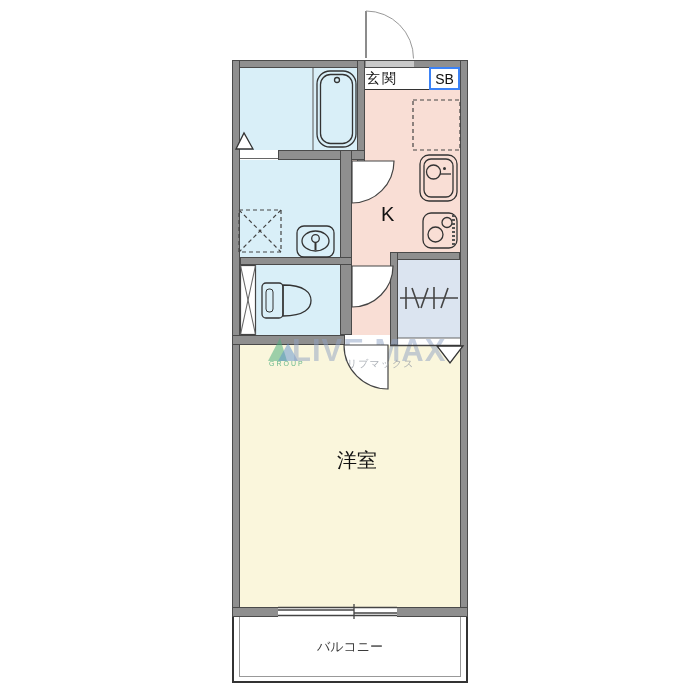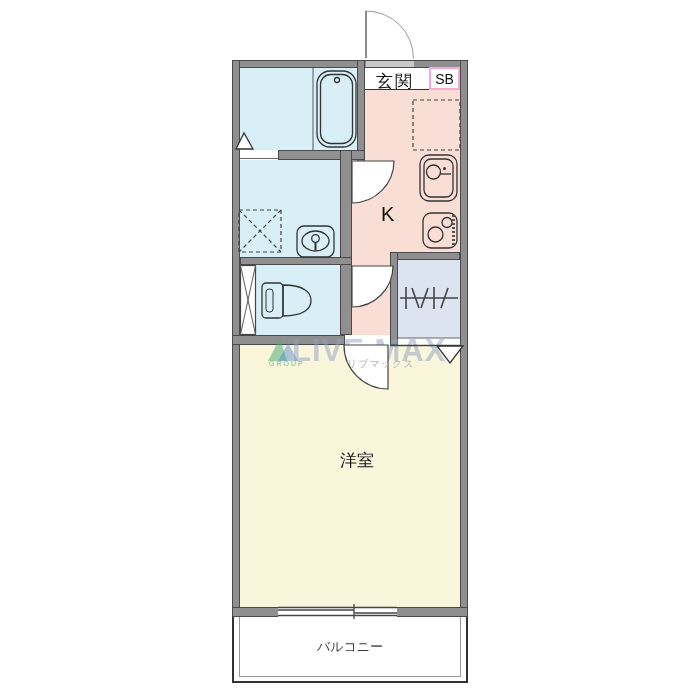--- a/index.html
+++ b/index.html
@@ -8,26 +8,26 @@
   .abs{position:absolute;}
   .fill{position:absolute;z-index:1;}
   .bg-wet{background:var(--wet-room);}
   .bg-kitchen{background:var(--kitchen);}
   .bg-closet{background:var(--closet);}
   .bg-room{background:var(--living-room);}
   .wall{position:absolute;z-index:2;background:var(--wall);border:1px solid var(--wall-edge);box-sizing:border-box;}
   .gap{position:absolute;z-index:3;background:#fff;}
   .threshold{position:absolute;z-index:3;background:#c9c9c9;}
   .entry-strip{position:absolute;z-index:2;background:#fff;border-bottom:1px solid #333;box-sizing:border-box;}
-  .sb-box{position:absolute;z-index:4;background:#fff;border:2px solid #f9a8d4;box-sizing:border-box;
+  .sb-box{position:absolute;z-index:4;background:#fff;border:2px solid #3b82f6;box-sizing:border-box;
           display:flex;align-items:center;justify-content:center;font-size:14px;color:#111;}
   .label{position:absolute;z-index:7;color:#111;}
-  .lbl-genkan{left:366px;top:70px;width:58px;text-align:center;font-size:17px;letter-spacing:2px;}
+  .lbl-genkan{left:366px;top:70px;width:58px;text-align:left;font-size:14px;letter-spacing:2px;}
   .lbl-k{left:381px;top:203px;font-size:20px;}
-  .lbl-room{left:297px;top:450px;width:120px;text-align:center;font-size:17px;line-height:21px;}
+  .lbl-room{left:297px;top:450px;width:120px;text-align:center;font-size:20px;line-height:21px;}
   .lbl-balcony{left:290px;top:638px;width:120px;text-align:center;font-size:13px;color:#3a3a3a;z-index:7;}
   .balcony{position:absolute;z-index:1;background:#fff;border-left:2px solid #333;border-right:2px solid #333;border-bottom:2px solid #333;box-sizing:border-box;}
   .balcony-inner{position:absolute;left:5px;right:5px;top:0;bottom:4px;border:1px solid #999;border-top:none;}
   svg.overlay{position:absolute;left:0;top:0;z-index:5;pointer-events:none;}
   .watermark{position:absolute;left:266px;top:334px;width:232px;height:38px;z-index:4;}
   .wm-brand{position:absolute;left:26px;top:-1px;font-size:31px;font-weight:800;letter-spacing:1px;
             color:var(--watermark-text);opacity:.5;white-space:nowrap;}
   .wm-group{position:absolute;left:3px;top:26px;font-size:7px;letter-spacing:2px;color:var(--watermark-green);opacity:.85;}
   .wm-logo{position:absolute;left:1px;top:1px;}
   .wm-kana{position:absolute;left:347px;top:357px;z-index:6;font-size:10px;letter-spacing:1px;color:#9aa0a8;opacity:.8;}

